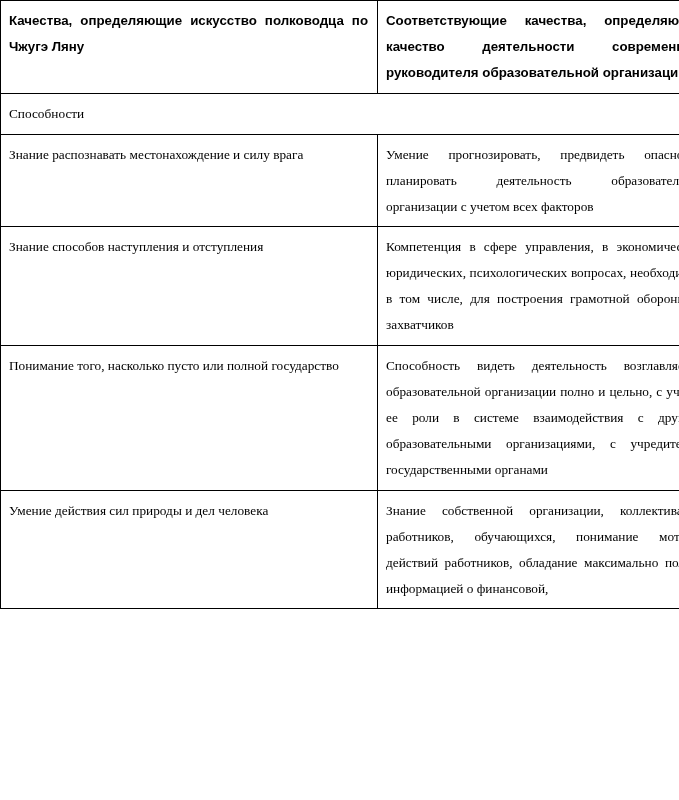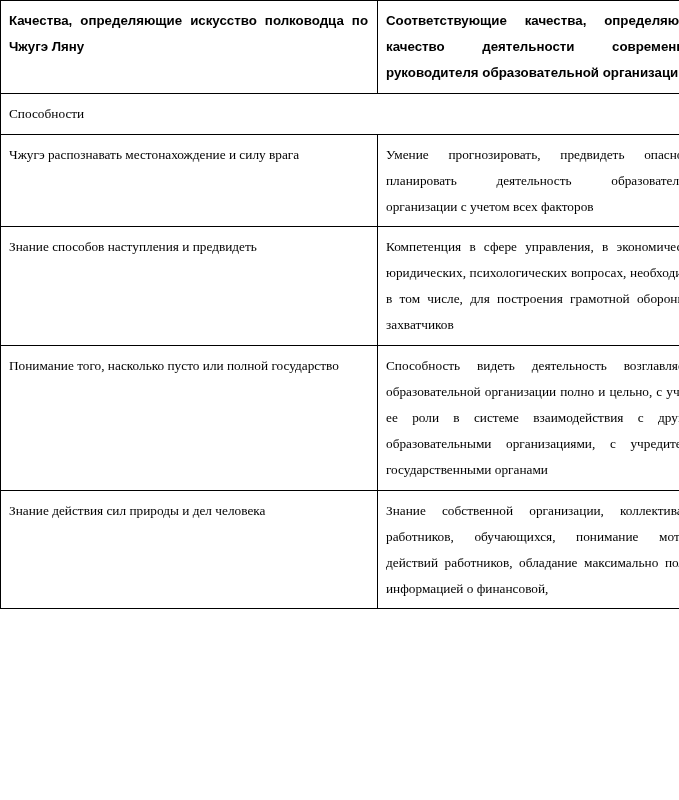--- a/index.html
+++ b/index.html
@@ -69,30 +69,30 @@
   <table class="qualities-table">
     <tbody>
       <tr>
         <td class="col-left header-cell">Качества, определяющие искусство полководца по Чжугэ Ляну</td>
         <td class="col-right header-cell">Соответствующие качества, определяющие качество деятельности современного руководителя образовательной организации</td>
       </tr>
       <tr>
         <td class="section-cell" colspan="2">Способности</td>
       </tr>
       <tr>
-        <td class="col-left justify">Чжугэ распознавать местонахождение и силу врага</td>
+        <td class="col-left justify">Знание распознавать местонахождение и силу врага</td>
         <td class="col-right justify">Умение прогнозировать, предвидеть опасности, планировать деятельность образовательной организации с учетом всех факторов</td>
       </tr>
       <tr>
-        <td class="col-left justify">Знание способов наступления и предвидеть</td>
+        <td class="col-left justify">Знание способов наступления и отступления</td>
         <td class="col-right justify">Компетенция в сфере управления, в экономических, юридических, психологических вопросах, необходимая, в том числе, для построения грамотной обороны от захватчиков</td>
       </tr>
       <tr>
         <td class="col-left justify">Понимание того, насколько пусто или полной государство</td>
         <td class="col-right justify">Способность видеть деятельность возглавляемой образовательной организации полно и цельно, с учетом ее роли в системе взаимодействия с другими образовательными организациями, с учредителем, государственными органами</td>
       </tr>
       <tr>
-        <td class="col-left justify">Знание действия сил природы и дел человека</td>
+        <td class="col-left justify">Умение действия сил природы и дел человека</td>
         <td class="col-right justify"> Знание собственной организации, коллектива и работников, обучающихся, понимание мотивов действий работников, обладание максимально полной информацией о финансовой,</td>
       </tr>
     </tbody>
   </table>
 </div>
 
 </body></html>

